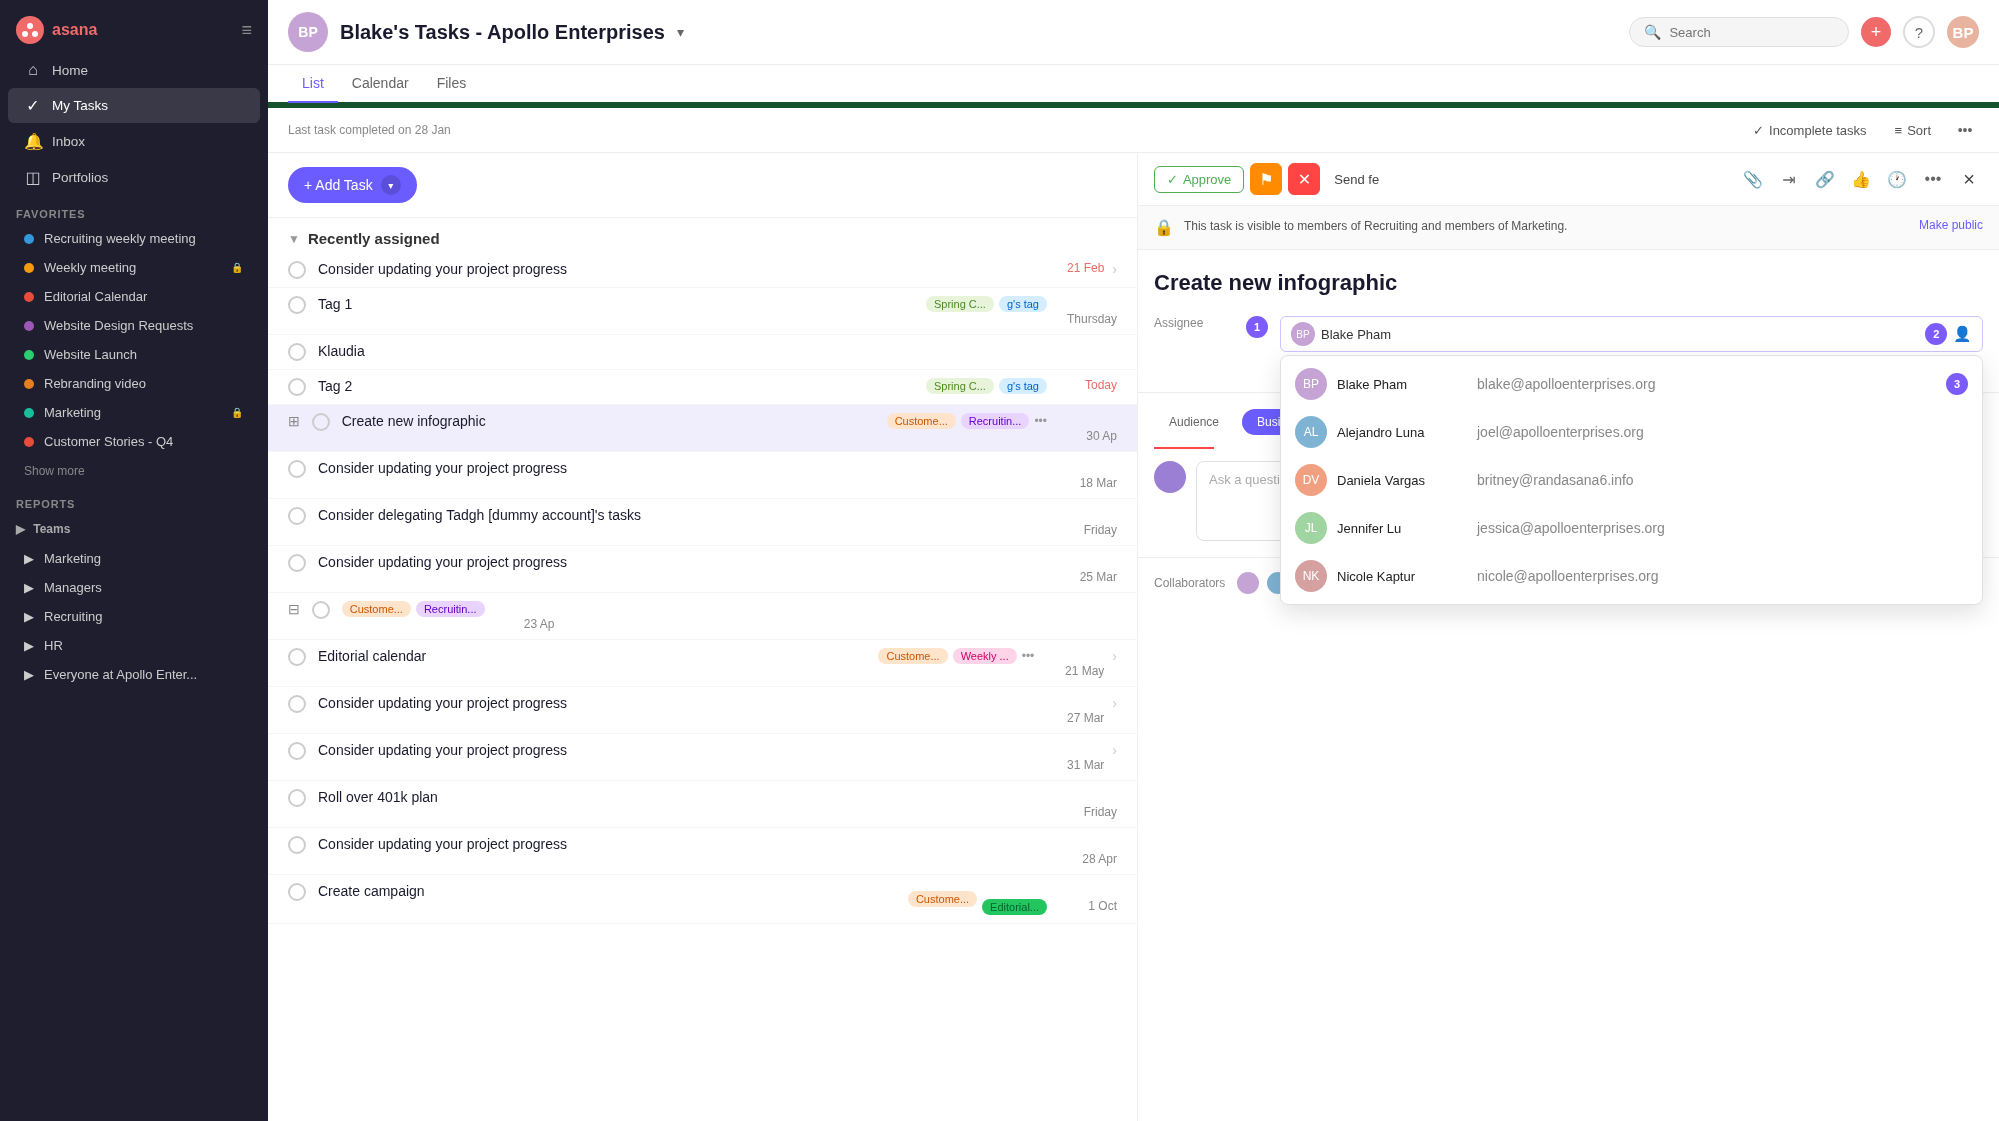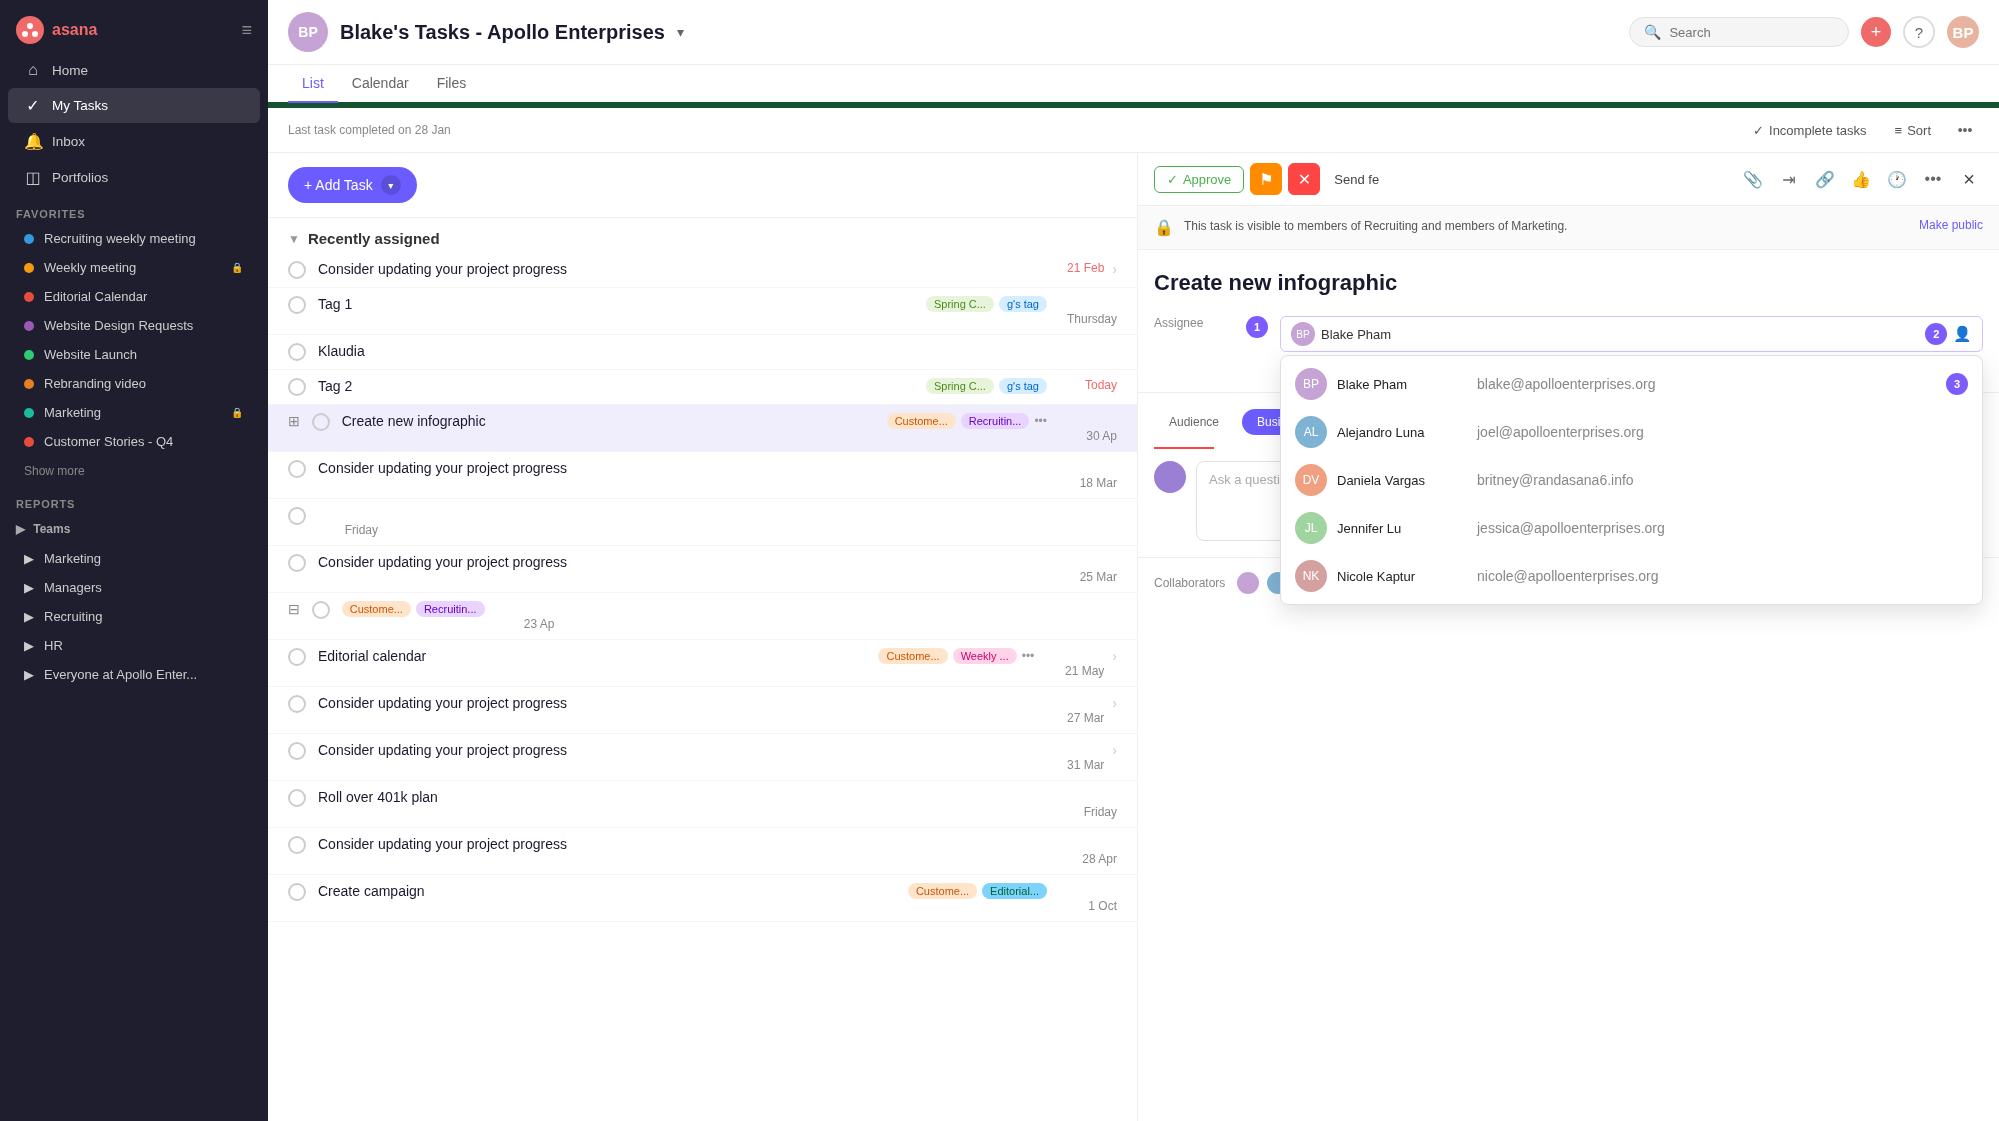--- a/index.html
+++ b/index.html
@@ -339,21 +339,21 @@
       padding: 2px 8px;
       border-radius: 10px;
       font-size: 11px;
       font-weight: 500;
     }
     .tag-spring { background: #e8f4d9; color: #4a8a1e; }
     .tag-gtag { background: #d4edff; color: #0066cc; }
     .tag-customer { background: #ffe4cc; color: #cc5500; }
     .tag-recruiting { background: #e8d4ff; color: #6600cc; }
     .tag-weekly { background: #ffd4e8; color: #cc0066; }
-    .tag-editorial { background: #7dd3fc; color: #006633; }
+    .tag-editorial { background: #22c55e; color: #006633; margin-top: 16px; }
     .tag-dots { color: #999; font-size: 12px; cursor: pointer; }
     .task-date {
       font-size: 12px;
       color: #f06a6a;
       min-width: 60px;
       text-align: right;
     }
     .task-date.normal { color: #888; margin-top: 16px; }
     .task-arrow { color: #ccc; margin-left: 8px; font-size: 14px; }
     .task-icon {
@@ -861,20 +861,21 @@
       </div>
 
       <div class="task-row">
         <div class="check-circle"></div>
         <span class="task-name">Consider updating your project progress</span>
         <span class="task-date normal">18 Mar</span>
       </div>
 
       <div class="task-row">
         <div class="check-circle"></div>
+        <span class="task-name">Consider delegating Tadgh [dummy account]'s tasks</span>
         <span class="task-date normal">Friday</span>
       </div>
 
       <div class="task-row">
         <div class="check-circle"></div>
         <span class="task-name">Consider updating your project progress</span>
         <span class="task-date normal">25 Mar</span>
       </div>
 
       <div class="task-row">

